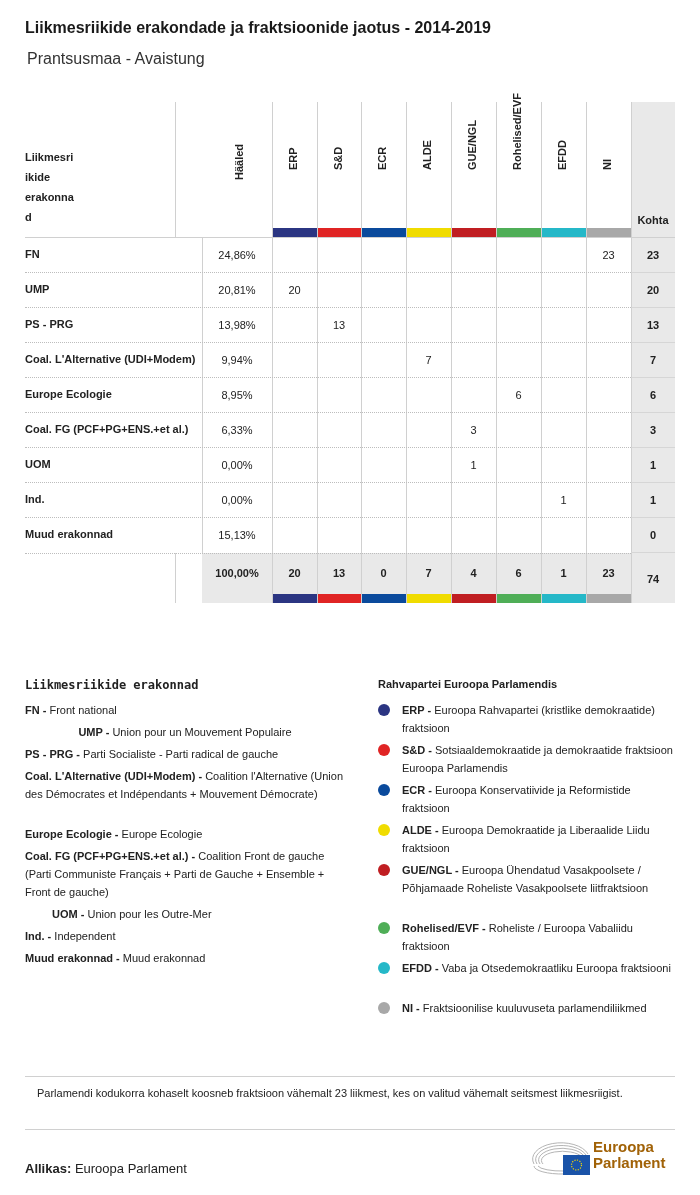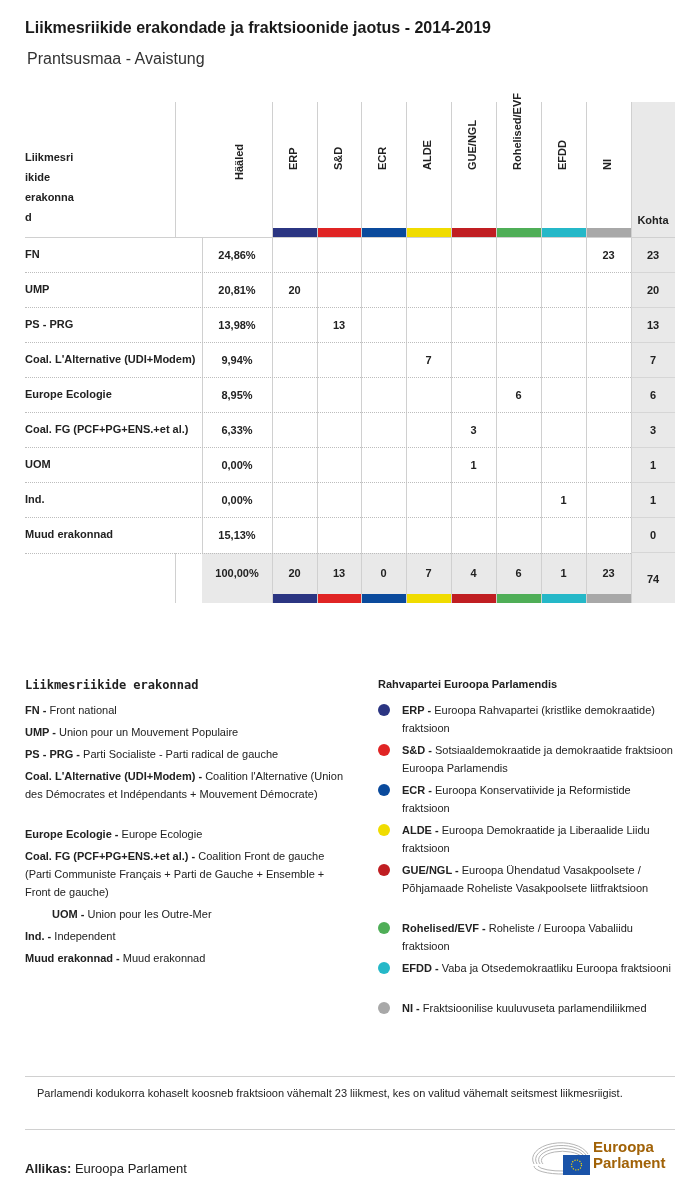--- a/index.html
+++ b/index.html
@@ -6,21 +6,21 @@
   body { width: 700px; height: 1195px; background: #fff; font-family: "Liberation Sans", sans-serif; color: #222; position: relative; overflow: hidden; }
   .abs { position: absolute; }
   .title { left: 25px; top: 19px; font-size: 16px; font-weight: bold; color: #1a1a1a; }
   .subtitle { left: 27px; top: 50px; font-size: 16px; color: #333; }
   .vline { position: absolute; width: 1px; background: #d0d0d0; }
   .hsolid { position: absolute; height: 1px; background: #d0d0d0; }
   .hdot { position: absolute; height: 0; border-top: 1px dotted #bdbdbd; }
   .graybg { position: absolute; background: #e9e9e9; }
   .vhead { position: absolute; font-size: 11px; font-weight: bold; color: #222; transform: rotate(-90deg); transform-origin: left top; white-space: nowrap; }
   .bar { position: absolute; height: 9px; }
-  .cell { position: absolute; font-size: 11px; text-align: center; color: #222; line-height: 14px; font-weight: bold; }
+  .cell { position: absolute; font-size: 11px; text-align: center; color: #222; line-height: 14px; }
   .rowname { position: absolute; left: 25px; font-size: 11px; font-weight: bold; color: #222; white-space: nowrap; }
   .b { font-weight: bold; }
   .leg-title-l { left: 25px; top: 678px; font-family: "DejaVu Sans Mono", monospace; font-size: 12px; font-weight: bold; }
   .leg-title-r { left: 378px; top: 678px; font-size: 11px; font-weight: bold; }
   .leg { position: absolute; font-size: 11px; line-height: 18px; color: #222; }
   .dot { position: absolute; width: 12px; height: 12px; border-radius: 50%; }
   .note { left: 25px; top: 1084px; width: 620px; font-size: 11px; line-height: 18px; padding-left: 12px; }
   .source { left: 25px; top: 1161px; font-size: 13px; }
 </style>
 </head>
@@ -139,21 +139,21 @@
     <div class="cell b" style="left:451px;top:566px;width:45px;">4</div>
     <div class="cell b" style="left:496px;top:566px;width:45px;">6</div>
     <div class="cell b" style="left:541px;top:566px;width:45px;">1</div>
     <div class="cell b" style="left:586px;top:566px;width:45px;">23</div>
     <div class="cell b" style="left:631px;top:572px;width:44px;">74</div>
   </div>
 
 <div class="abs leg-title-l">Liikmesriikide erakonnad</div>
 <div id="legend-parties">
     <div class="leg" style="left:25px;top:701px;width:320px;"><span class="b">FN -</span> <span>Front national</span></div>
-    <div class="leg" style="left:25px;top:723px;width:320px;"><span class="b">UMP -</span> <span>Union pour un Mouvement Populaire</span></div>
+    <div class="leg" style="left:25px;top:723px;width:320px;text-align:center;"><span class="b">UMP -</span> <span>Union pour un Mouvement Populaire</span></div>
     <div class="leg" style="left:25px;top:745px;width:320px;"><span class="b">PS - PRG -</span> <span>Parti Socialiste - Parti radical de gauche</span></div>
     <div class="leg" style="left:25px;top:767px;width:320px;"><span class="b">Coal. L'Alternative (UDI+Modem) -</span> <span>Coalition l'Alternative (Union des Démocrates et Indépendants + Mouvement Démocrate)</span></div>
     <div class="leg" style="left:25px;top:825px;width:320px;"><span class="b">Europe Ecologie -</span> <span>Europe Ecologie</span></div>
     <div class="leg" style="left:25px;top:847px;width:320px;"><span class="b">Coal. FG (PCF+PG+ENS.+et al.) -</span> <span>Coalition Front de gauche (Parti Communiste Français + Parti de Gauche + Ensemble + Front de gauche)</span></div>
     <div class="leg" style="left:11px;top:905px;width:320px;margin-left:41px;"><span class="b">UOM -</span> <span>Union pour les Outre-Mer</span></div>
     <div class="leg" style="left:25px;top:927px;width:320px;"><span class="b">Ind. -</span> <span>Independent</span></div>
     <div class="leg" style="left:25px;top:949px;width:320px;"><span class="b">Muud erakonnad -</span> <span>Muud erakonnad</span></div>
   </div>
 
 <div class="abs leg-title-r">Rahvapartei Euroopa Parlamendis</div>

